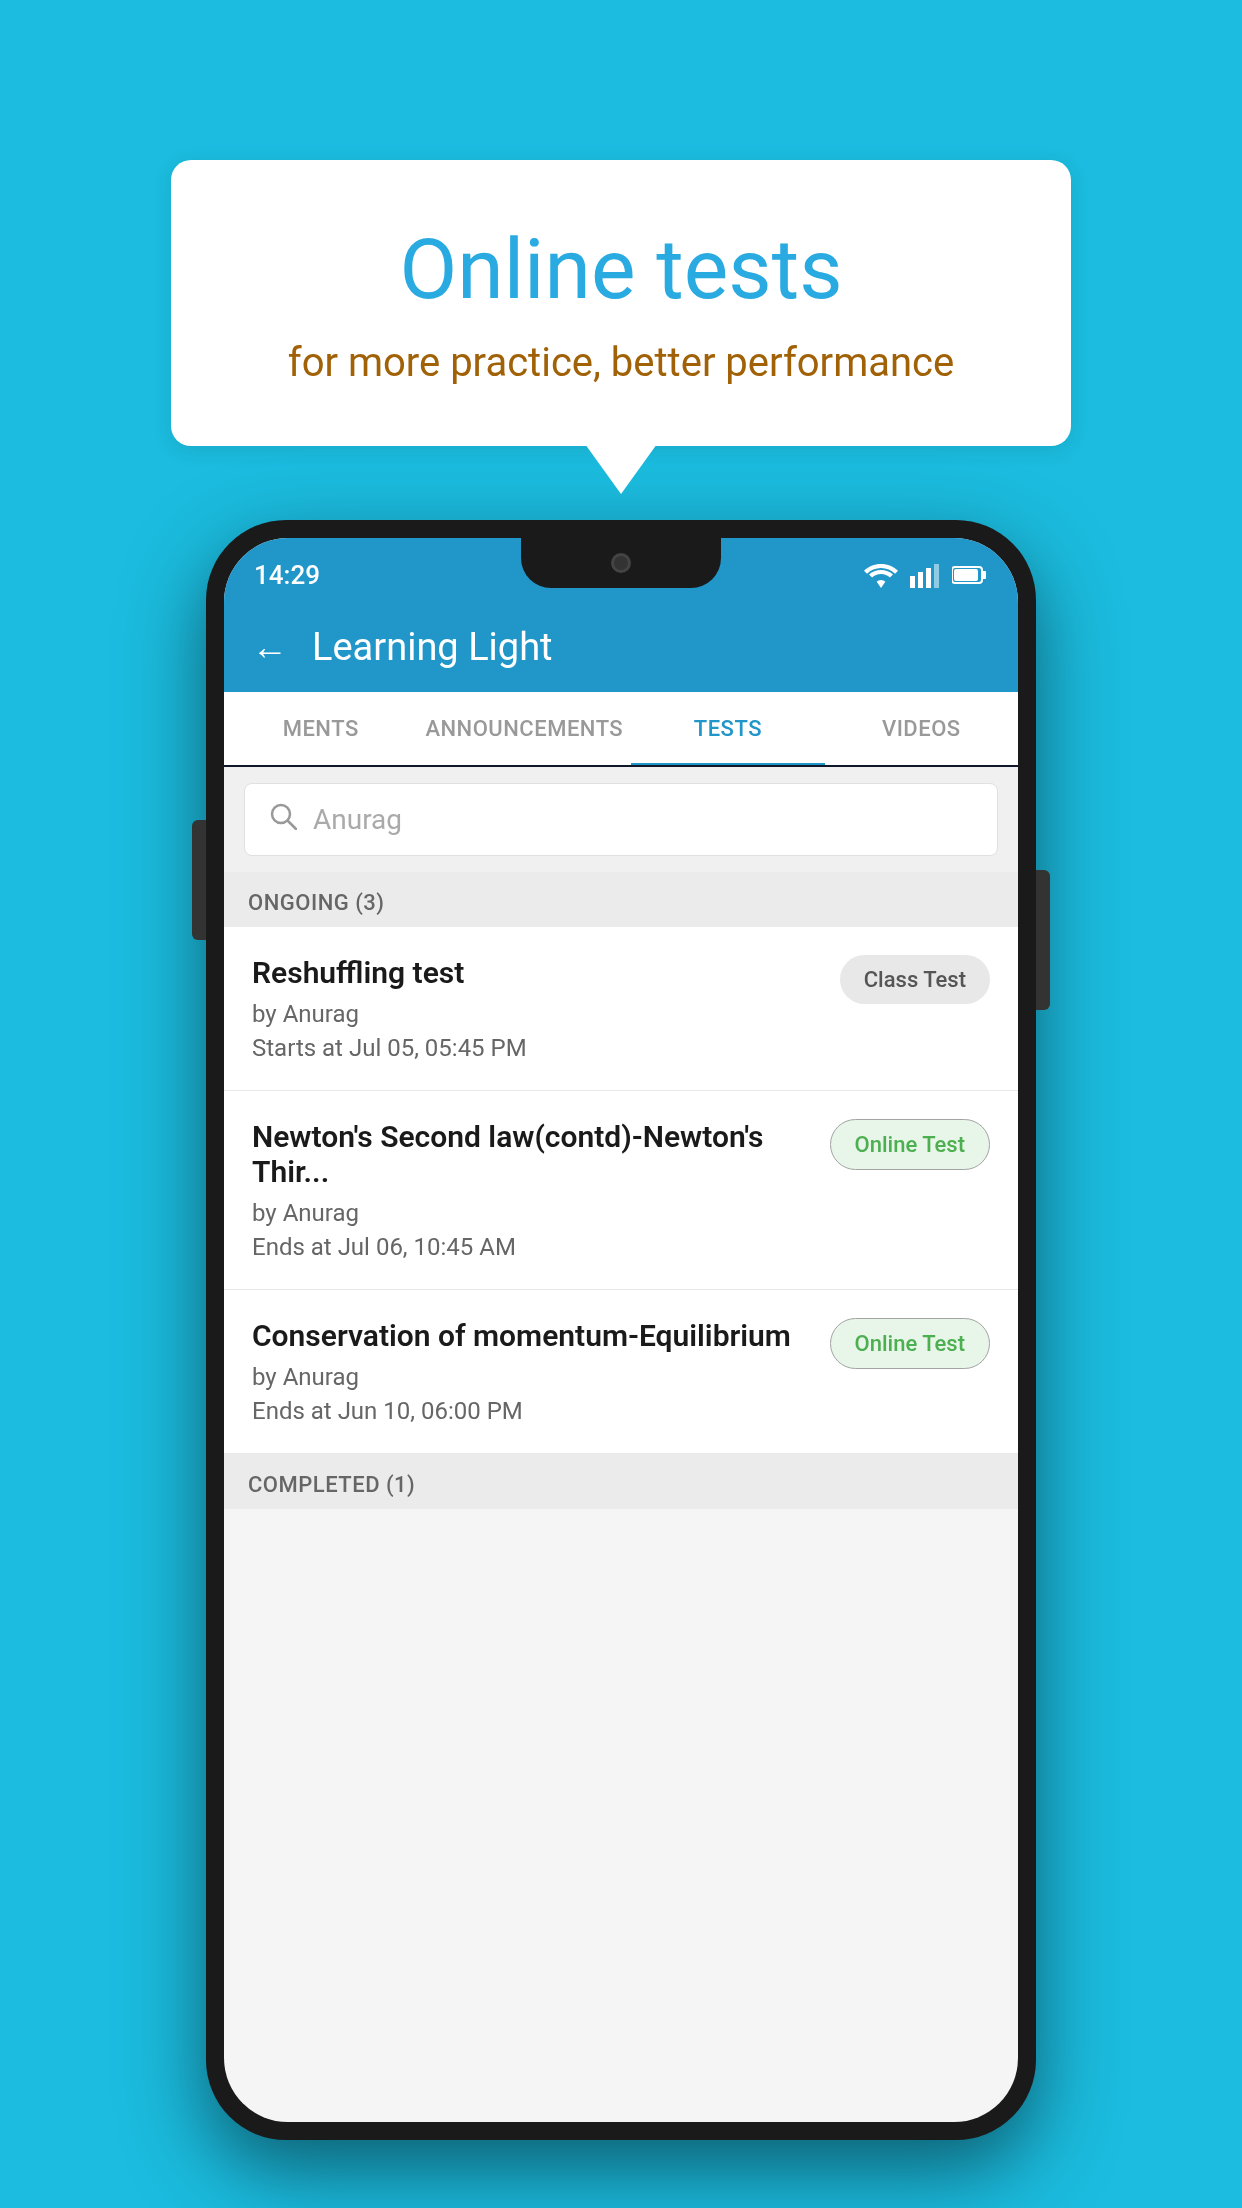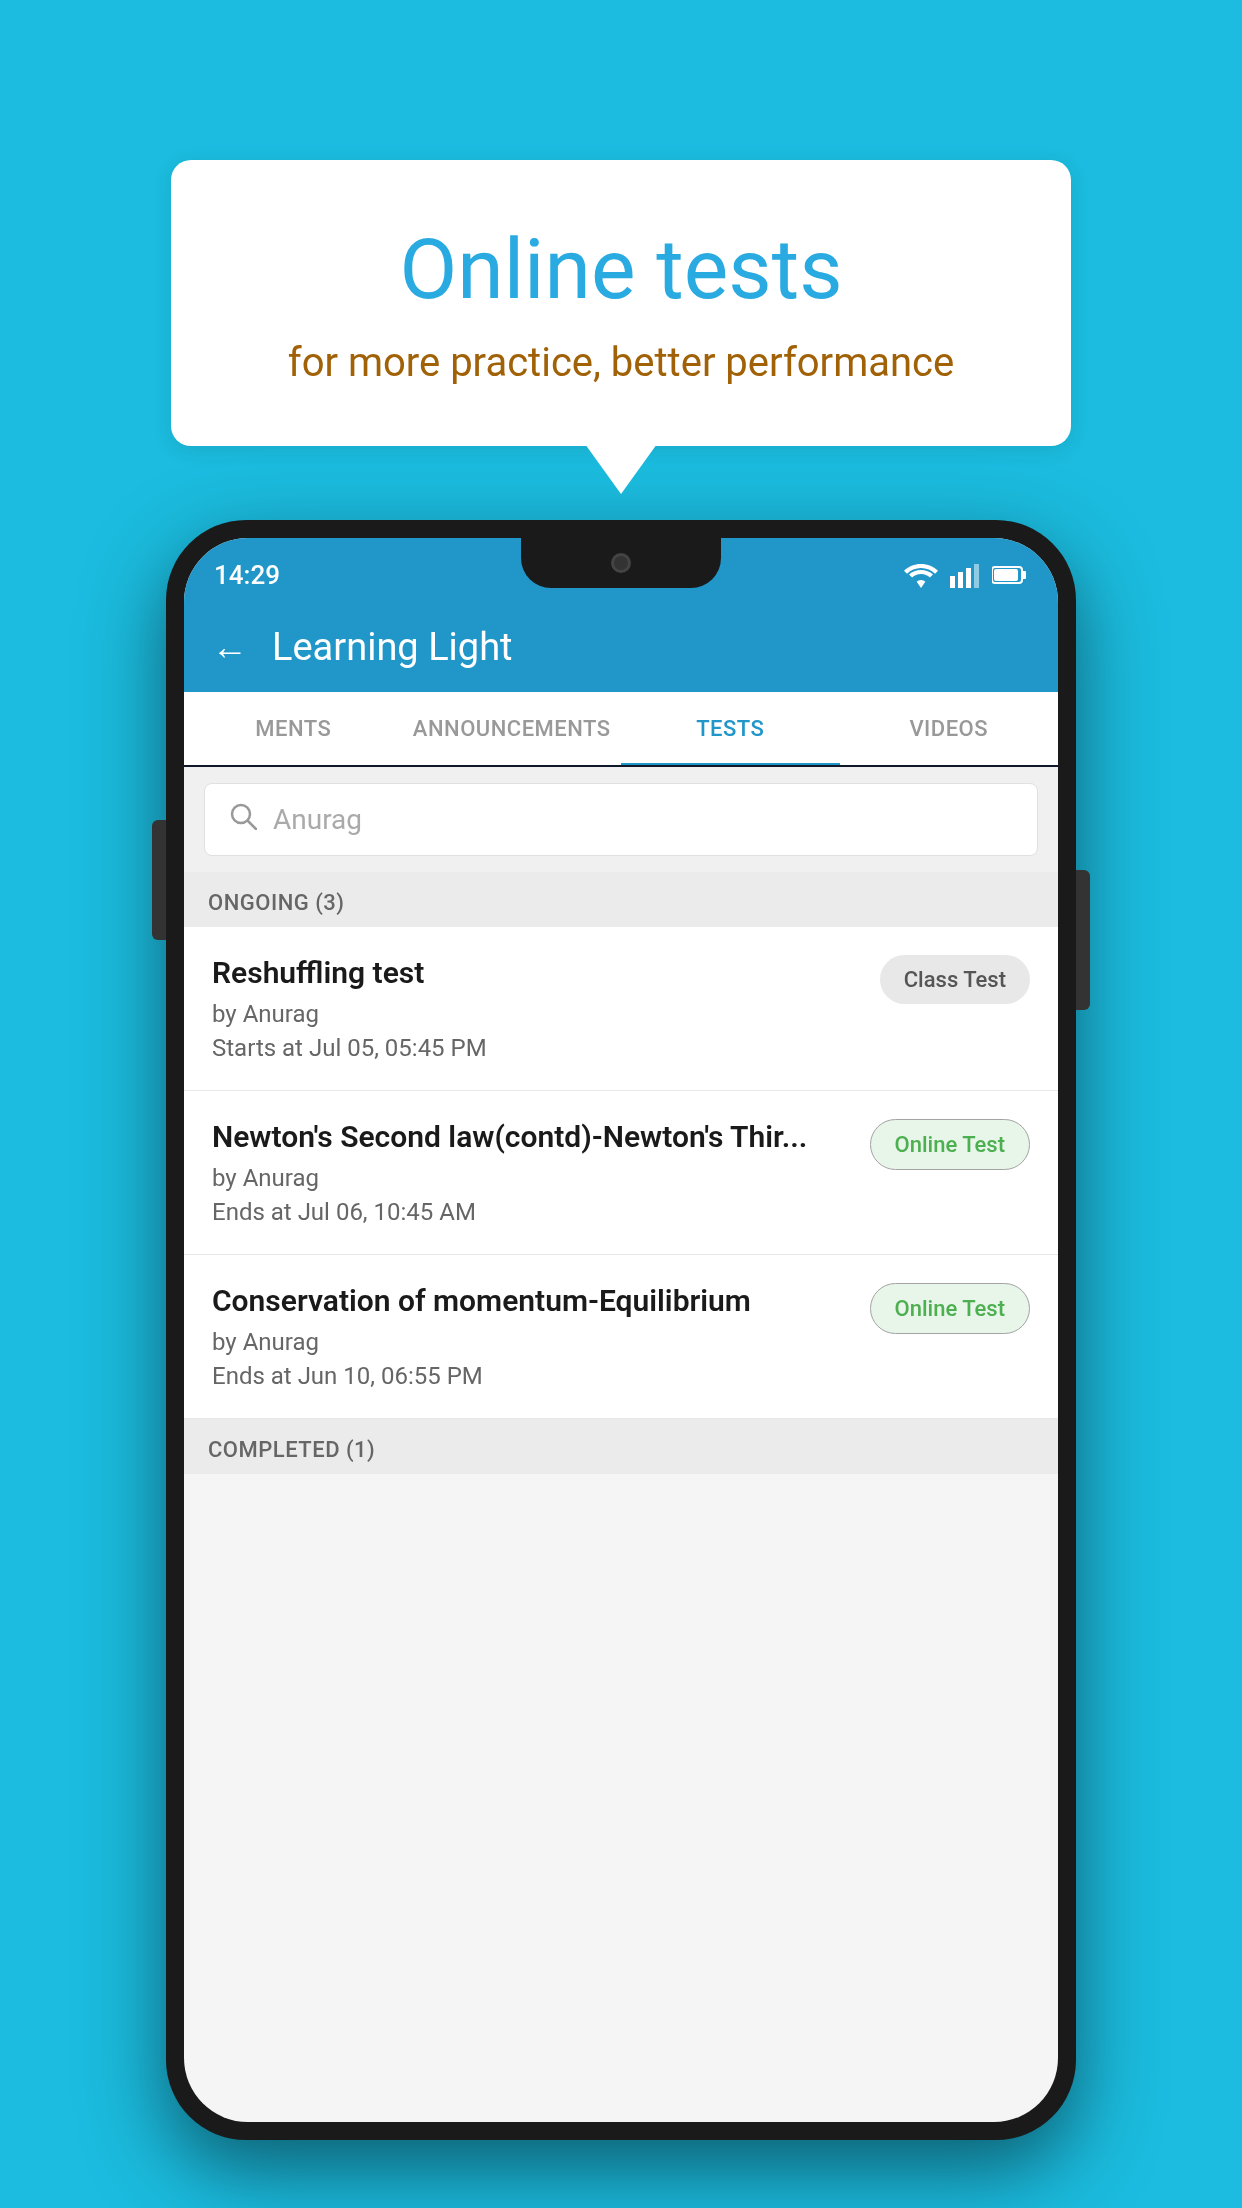--- a/index.html
+++ b/index.html
@@ -52,21 +52,21 @@
       color: #a16207;
       font-weight: 400;
     }
 
     
     .phone-wrapper {
       position: absolute;
       top: 520px;
       left: 50%;
       transform: translateX(-50%);
-      width: 910px;
+      width: 830px;
       height: 1620px;
     }
     .phone-outer {
       width: 100%;
       height: 100%;
       background: #1a1a1a;
       border-radius: 80px;
       padding: 18px;
       position: relative;
       box-shadow: 0 30px 80px rgba(0,0,0,0.5);
@@ -377,21 +377,21 @@
           <div class="test-by">by Anurag</div>
           <div class="test-date">Ends at  Jul 06, 10:45 AM</div>
         </div>
         <div class="test-badge badge-online">Online Test</div>
       </div>
 
       <div class="test-item">
         <div class="test-info">
           <div class="test-name">Conservation of momentum-Equilibrium</div>
           <div class="test-by">by Anurag</div>
-          <div class="test-date">Ends at  Jun 10, 06:55 PM</div>
+          <div class="test-date">Ends at  Jun 10, 06:00 PM</div>
         </div>
         <div class="test-badge badge-online">Online Test</div>
       </div>
 
       <div class="completed-header">COMPLETED (1)</div>
 
     </div>
   </div>
 </div>
 

